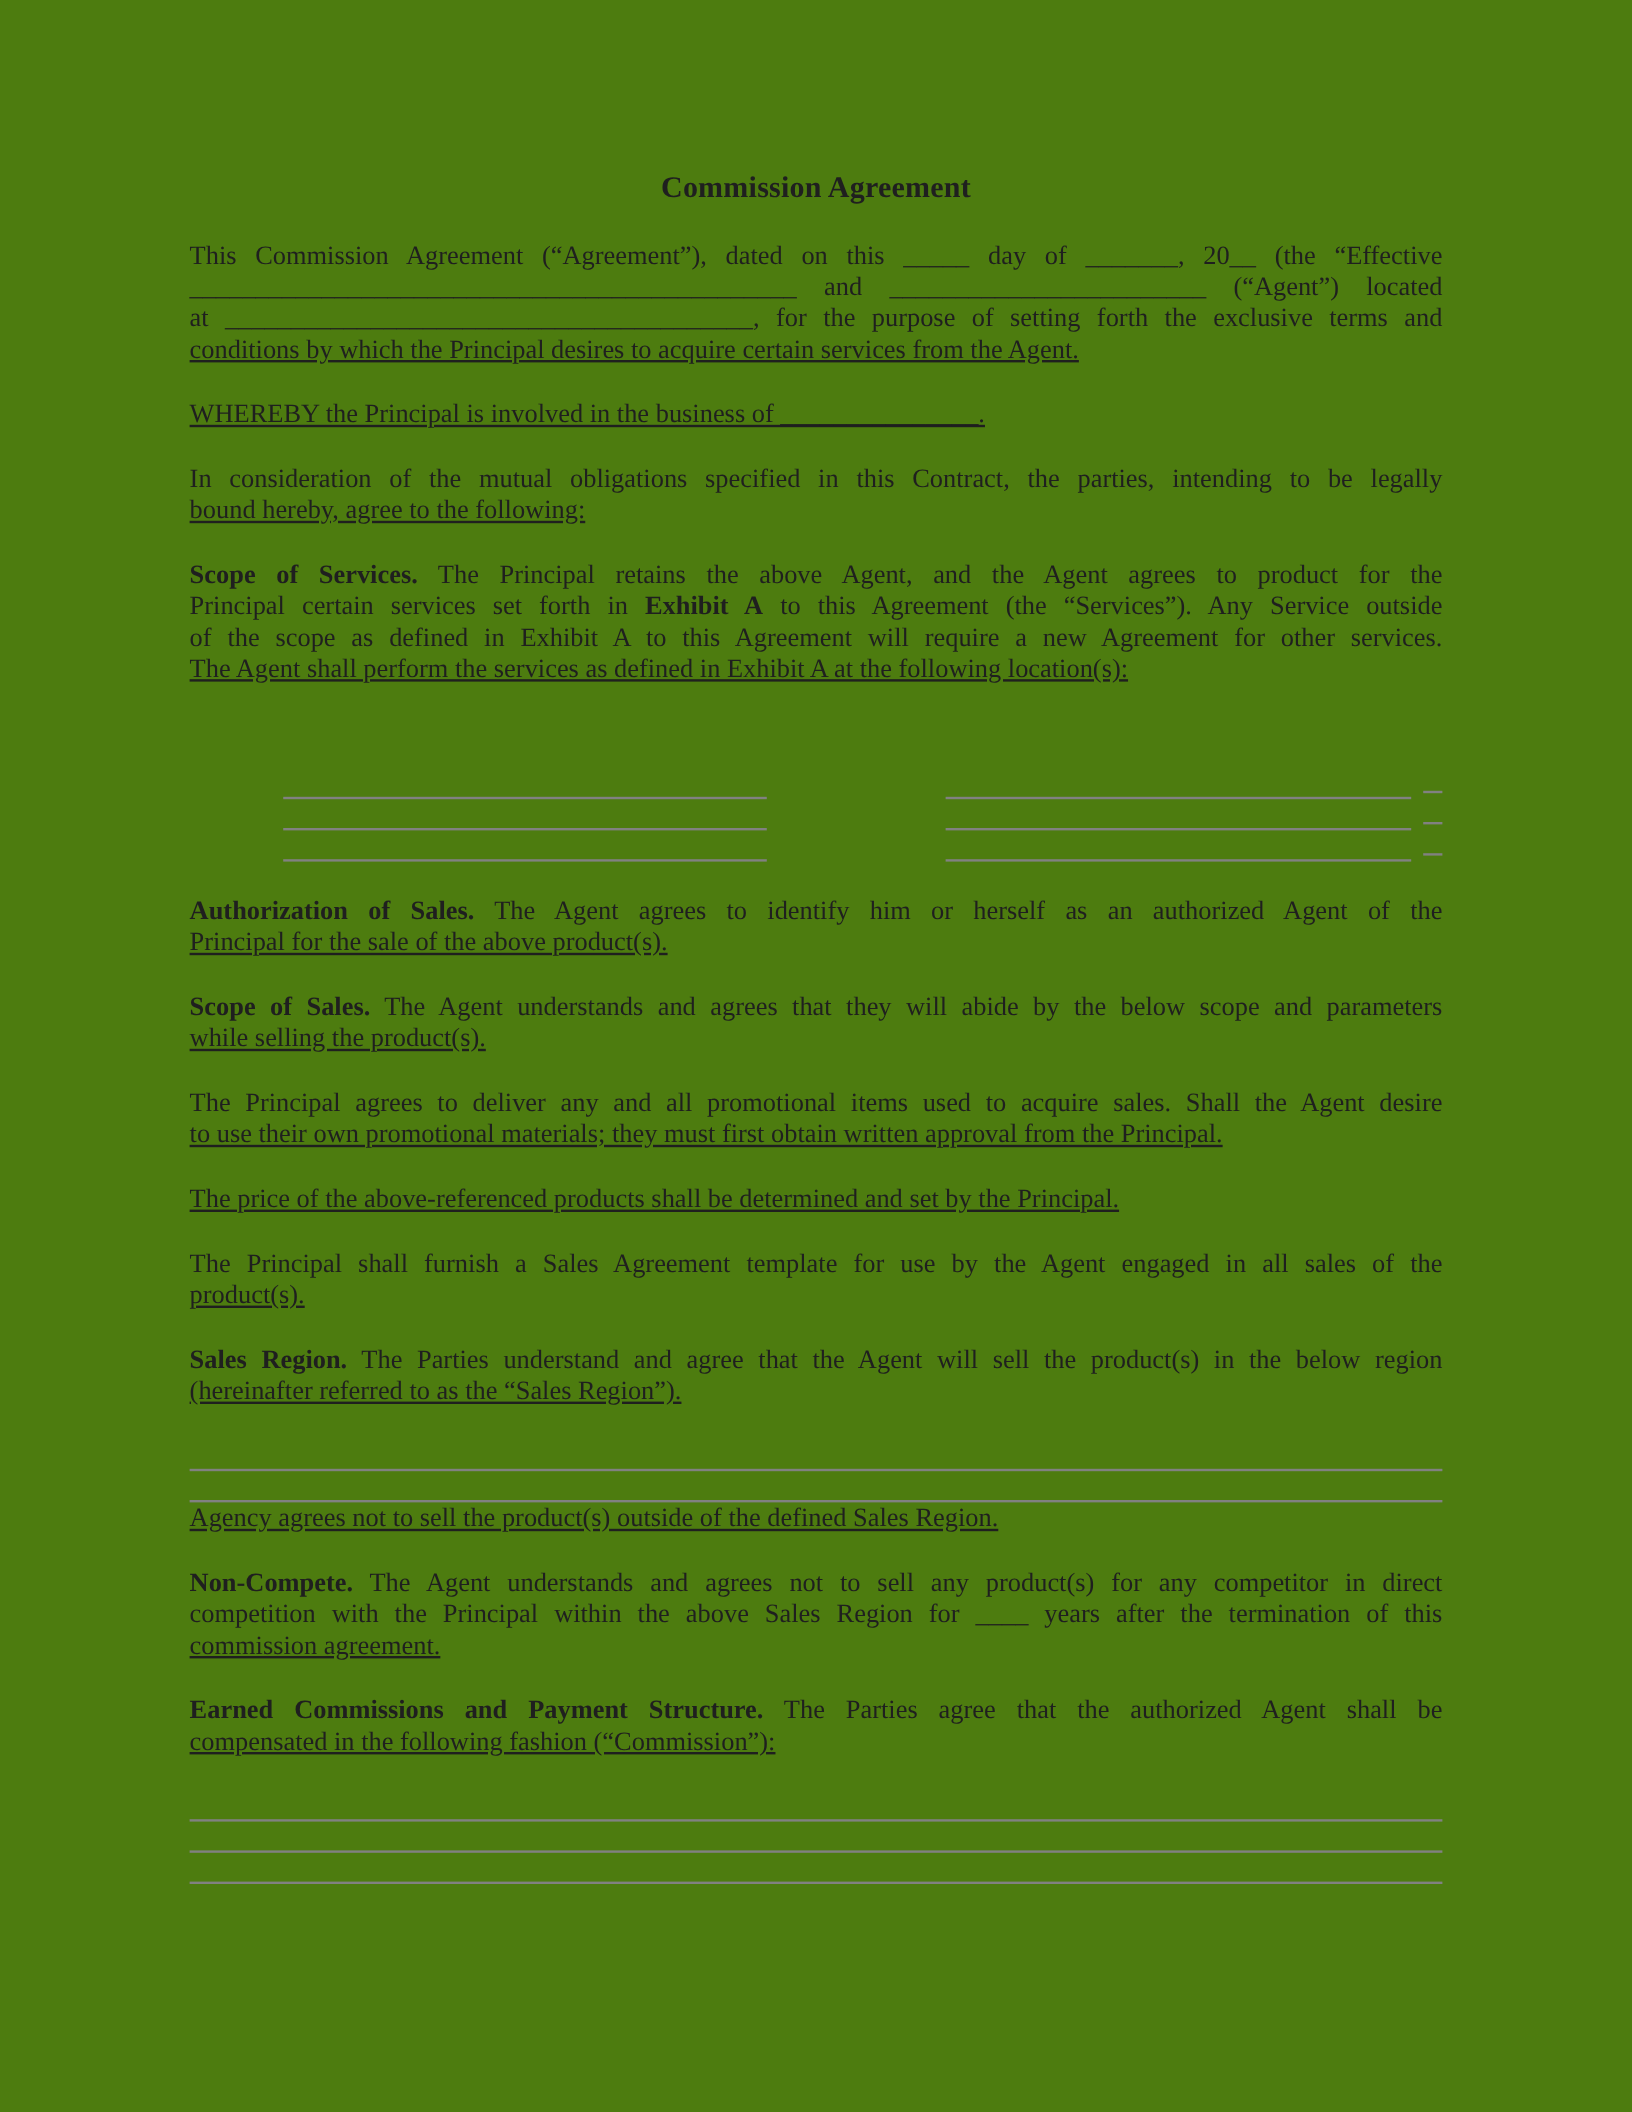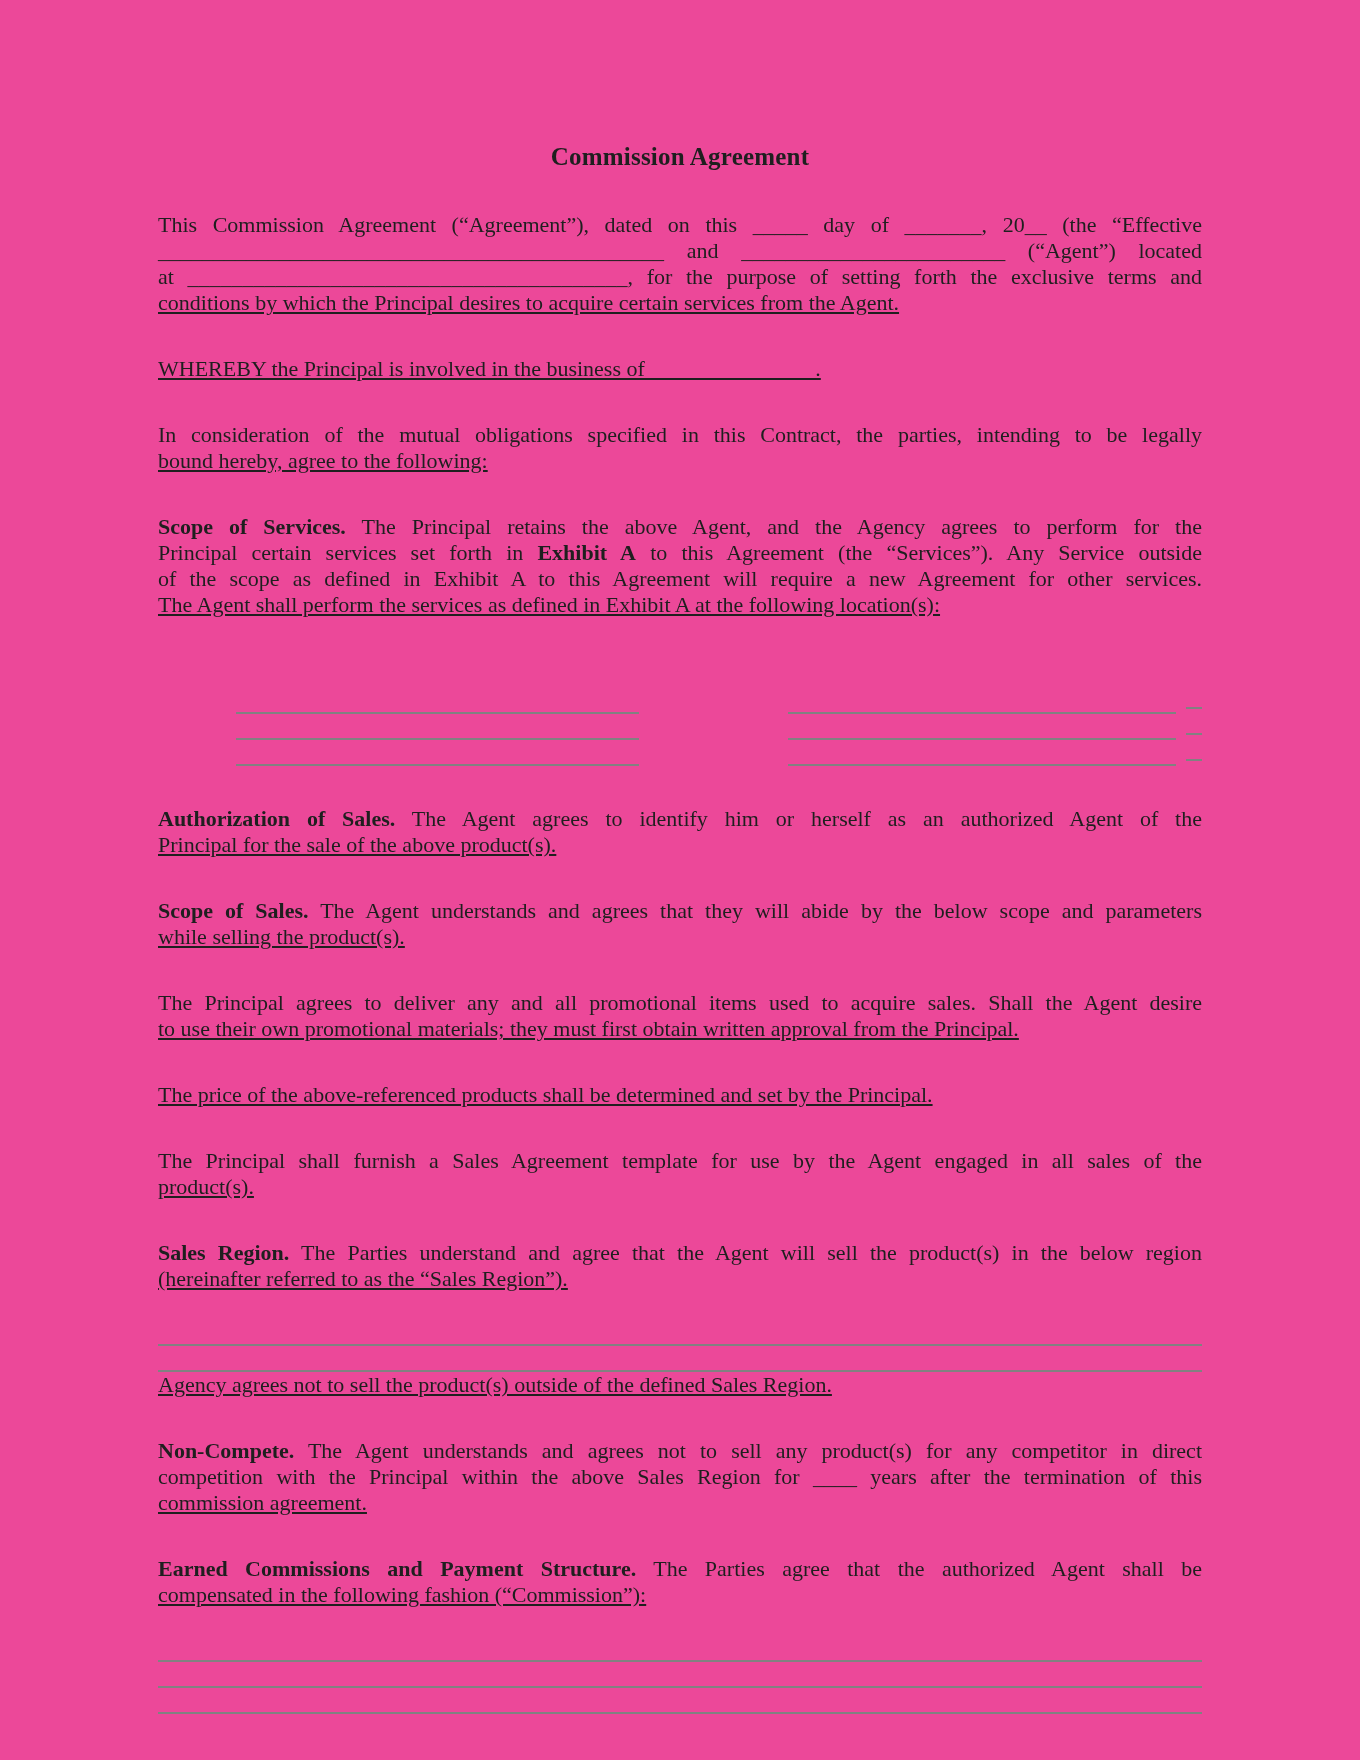--- a/index.html
+++ b/index.html
@@ -1,35 +1,35 @@
 <!DOCTYPE html>
 <html><head>
 <meta charset="utf-8">
 <style>
   html, body { margin: 0; padding: 0; background: #ffffff; }
   .page {
     width: 1360px;
     height: 1760px;
     box-sizing: border-box;
     padding: 142px 158px 0 158px;
-    background: #ec4899;
+    background: #4d7c0f;
     font-family: "Liberation Serif", "DejaVu Serif", serif;
     font-size: 22px;
     color: #1f1f1f;
     overflow: hidden;
     position: relative;
   }
   .title {
     font-size: 25px;
     font-weight: 700;
     text-align: center;
     line-height: 30px;
     letter-spacing: 0.2px;
   }
-  .para { margin-top: 40px; }
+  .para { margin-top: 28px; }
   .line {
     line-height: 26px;
     text-align: justify;
     text-align-last: justify;
     white-space: normal;
   }
   .line.last { text-align-last: auto; text-decoration: underline; }
   .bold { font-weight: 700; }
 
   
@@ -73,21 +73,21 @@
         <div class="line last"><span>conditions by which the Principal desires to acquire certain services from the Agent.</span></div>
       </div>
       <div class="para">
         <div class="line last"><span>WHEREBY the Principal is involved in the business of _______________.</span></div>
       </div>
       <div class="para">
         <div class="line"><span>In consideration of the mutual obligations specified in this Contract, the parties, intending to be legally</span></div>
         <div class="line last"><span>bound hereby, agree to the following:</span></div>
       </div>
       <div class="para">
-        <div class="line"><span class="bold">Scope of Services.</span><span> The Principal retains the above Agent, and the Agency agrees to perform for the</span></div>
+        <div class="line"><span class="bold">Scope of Services.</span><span> The Principal retains the above Agent, and the Agent agrees to product for the</span></div>
         <div class="line"><span>Principal certain services set forth in </span><span class="bold">Exhibit A</span><span> to this Agreement (the “Services”). Any Service outside</span></div>
         <div class="line"><span>of the scope as defined in Exhibit A to this Agreement will require a new Agreement for other services.</span></div>
         <div class="line last"><span>The Agent shall perform the services as defined in Exhibit A at the following location(s):</span></div>
       </div>
       <div class="rulecols">
         <div class="rc-row">
           <div class="rc-seg rc-left"></div>
           <div class="rc-gap"></div>
           <div class="rc-seg rc-right"></div>
           <div class="rc-dashgap"></div>

